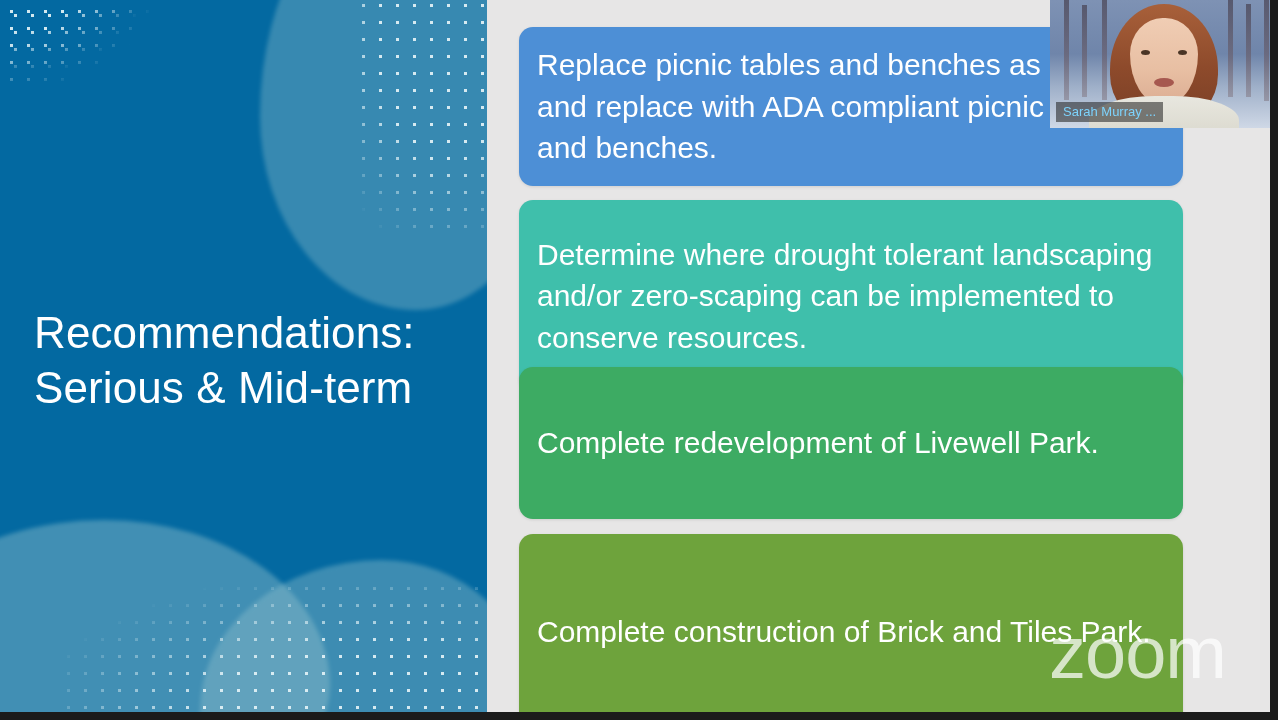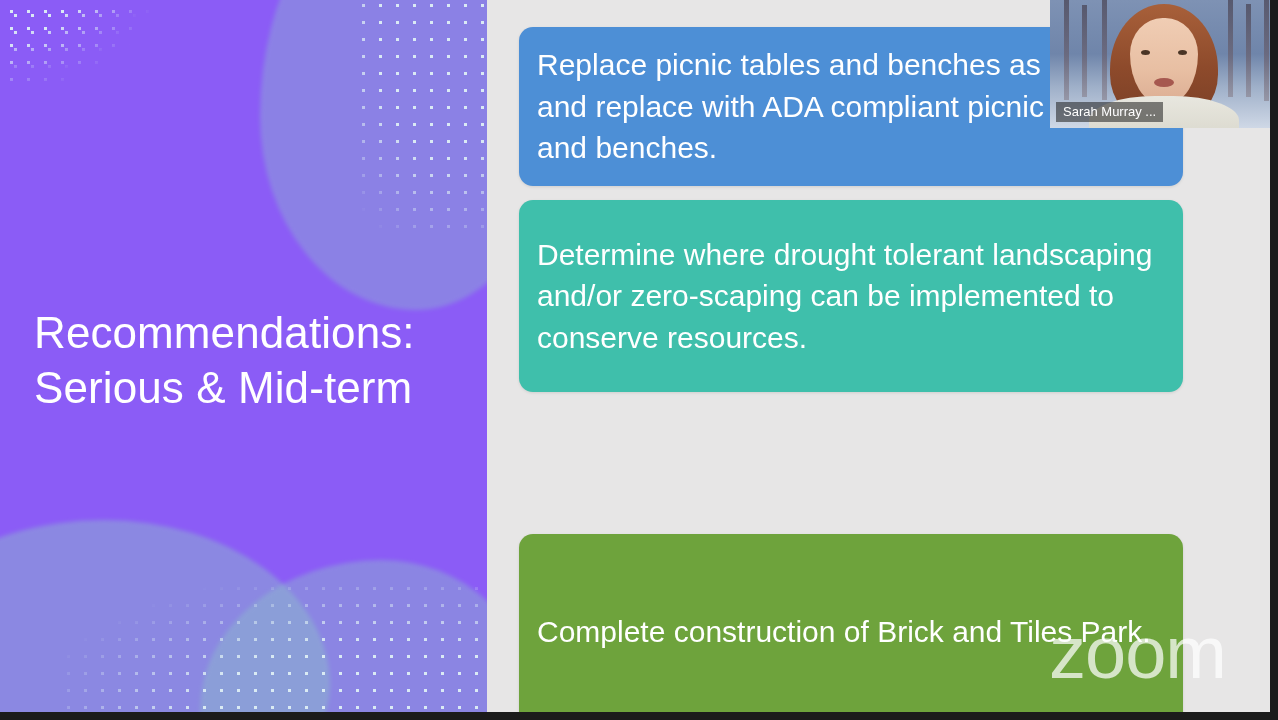--- a/index.html
+++ b/index.html
@@ -34,21 +34,21 @@
     overflow: hidden;
   }
 
   
   #left-panel {
     position: absolute;
     left: 0;
     top: 0;
     width: 487px;
     height: 712px;
-    background: #8b5cf6;
+    background: #0369a1;
     overflow: hidden;
   }
 
   
   .blob {
     position: absolute;
     background: #8dbecb;
     border-radius: 50%;
     opacity: .55;
     filter: blur(2px);
@@ -226,21 +226,21 @@
     background: linear-gradient(180deg, #e8e7df 0%, #dad8cd 100%);
     border-radius: 44% 44% 0 0 / 58% 58% 0 0;
   }
   #video-name {
     position: absolute;
     left: 6px;
     bottom: 6px;
     max-width: 150px;
     padding: 2px 7px 3px 7px;
     background: rgba(30,30,30,.55);
-    color: #ffffff;
+    color: #7dd3fc;
     font-size: 13px;
     line-height: 15px;
     white-space: nowrap;
     overflow: hidden;
   }
 
   
   #zoom-watermark {
     position: absolute;
     right: 44px;
@@ -295,20 +295,23 @@
     <div id="cards">
 
       <div class="card" id="card-0" style="background:#4d8fd6">
         <span class="card-text">Replace picnic tables and benches as needed and replace with ADA compliant picnic tables and benches.</span>
       </div>
 
       <div class="card" id="card-1" style="background:#3fbfab">
         <span class="card-text">Determine where drought tolerant landscaping and/or zero-scaping can be implemented to conserve resources.</span>
       </div>
 
+      <div class="card" id="card-2" style="background:#3dab63">
+        <span class="card-text">Complete redevelopment of Livewell Park.</span>
+      </div>
 
       <div class="card" id="card-3" style="background:#6ea33c">
         <span class="card-text">Complete construction of Brick and Tiles Park.</span>
       </div>
 
     </div>
 
     <div id="zoom-watermark">zoom</div>
 
   </div>

